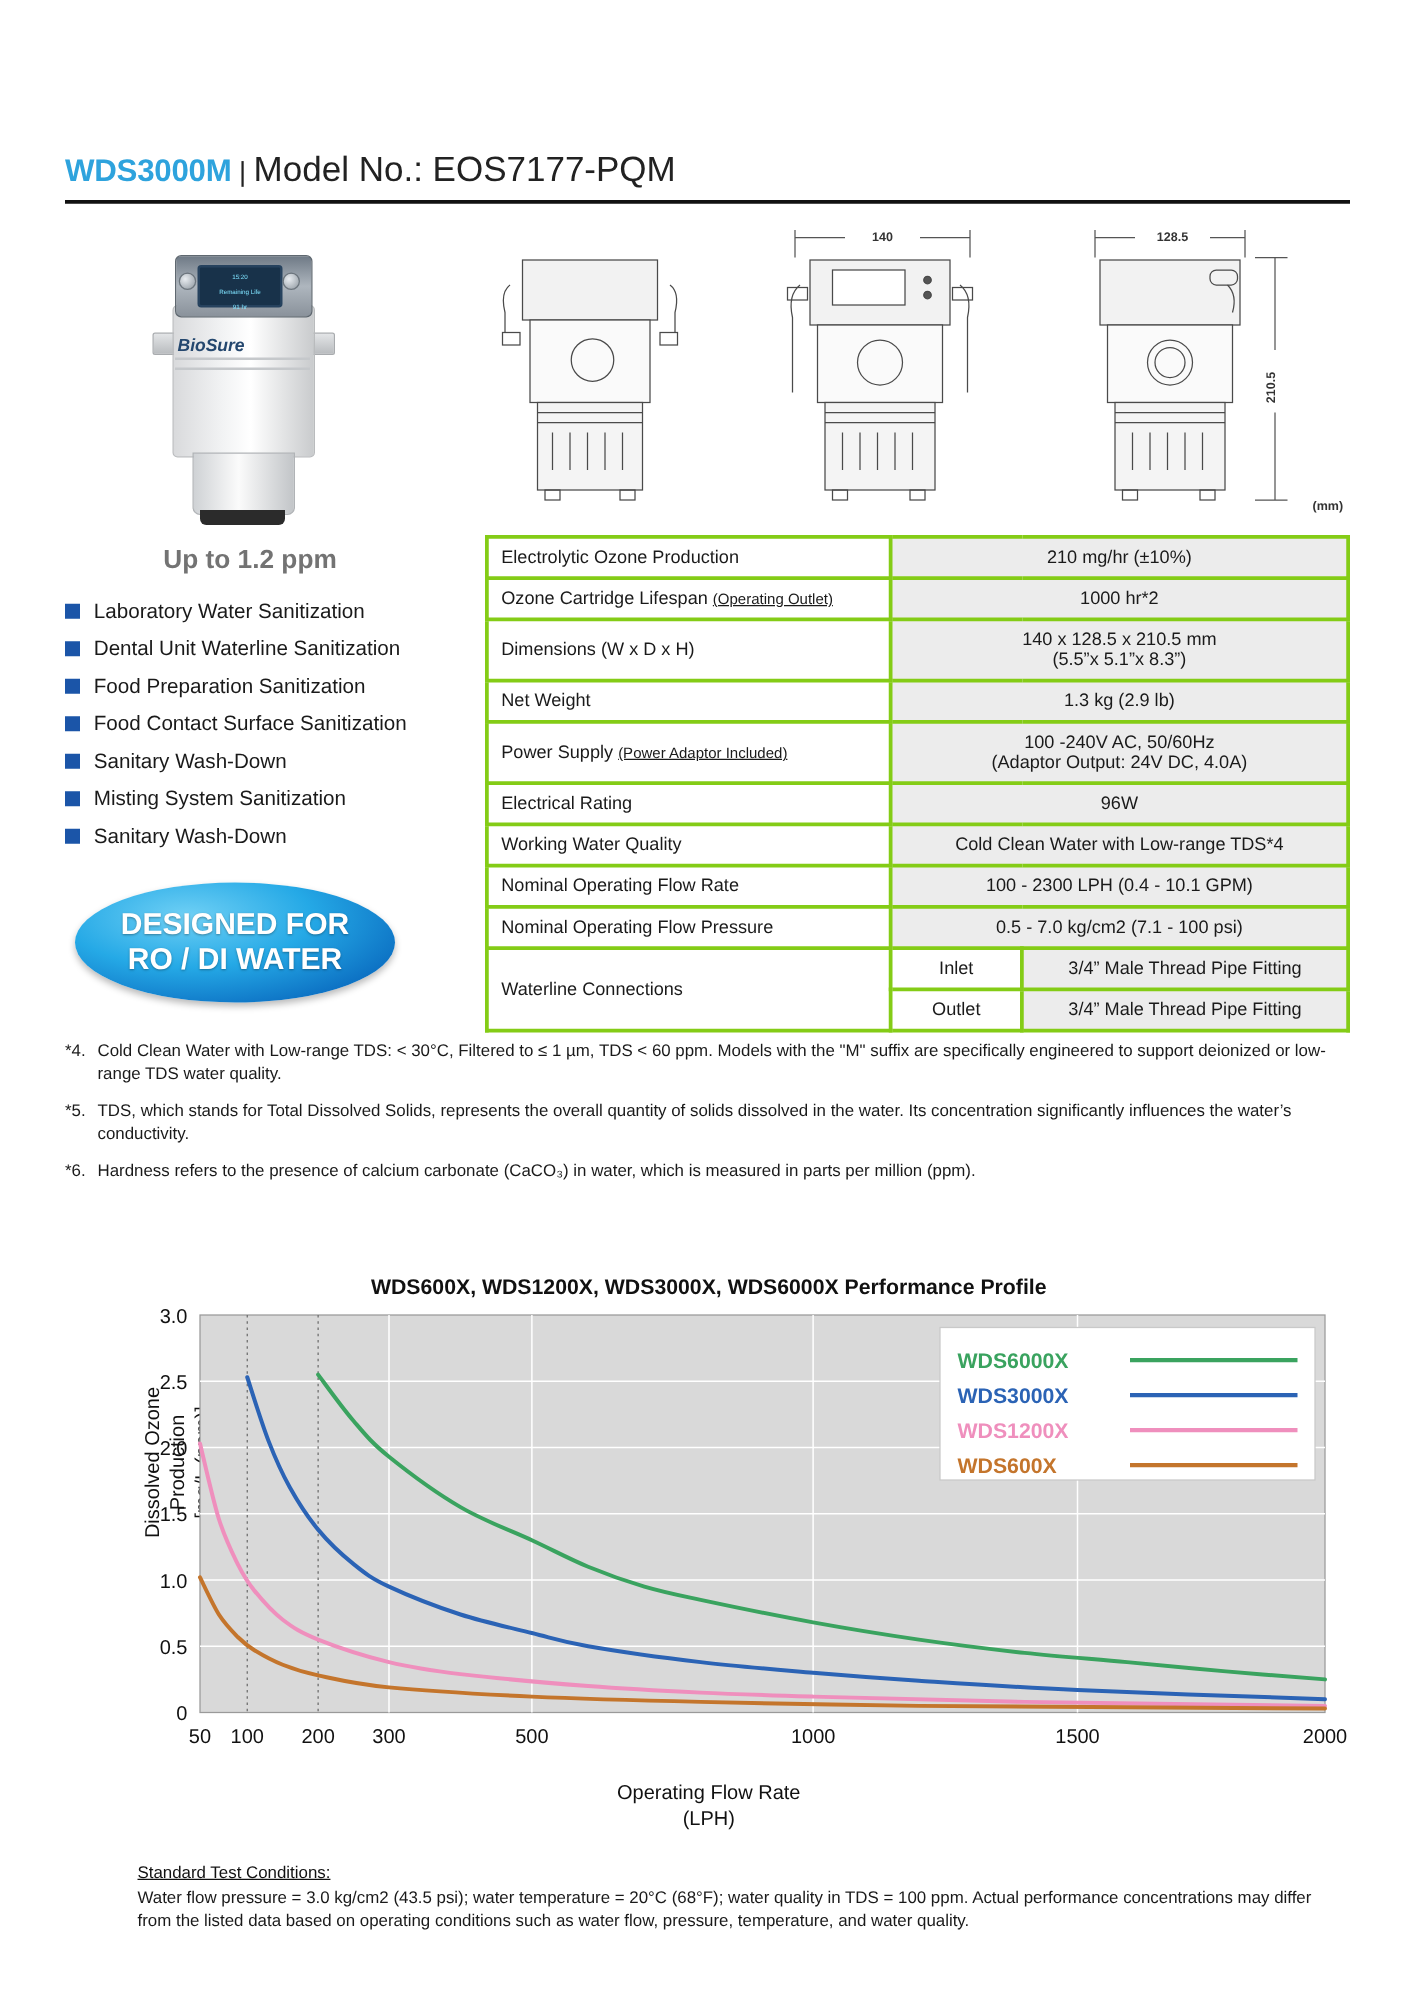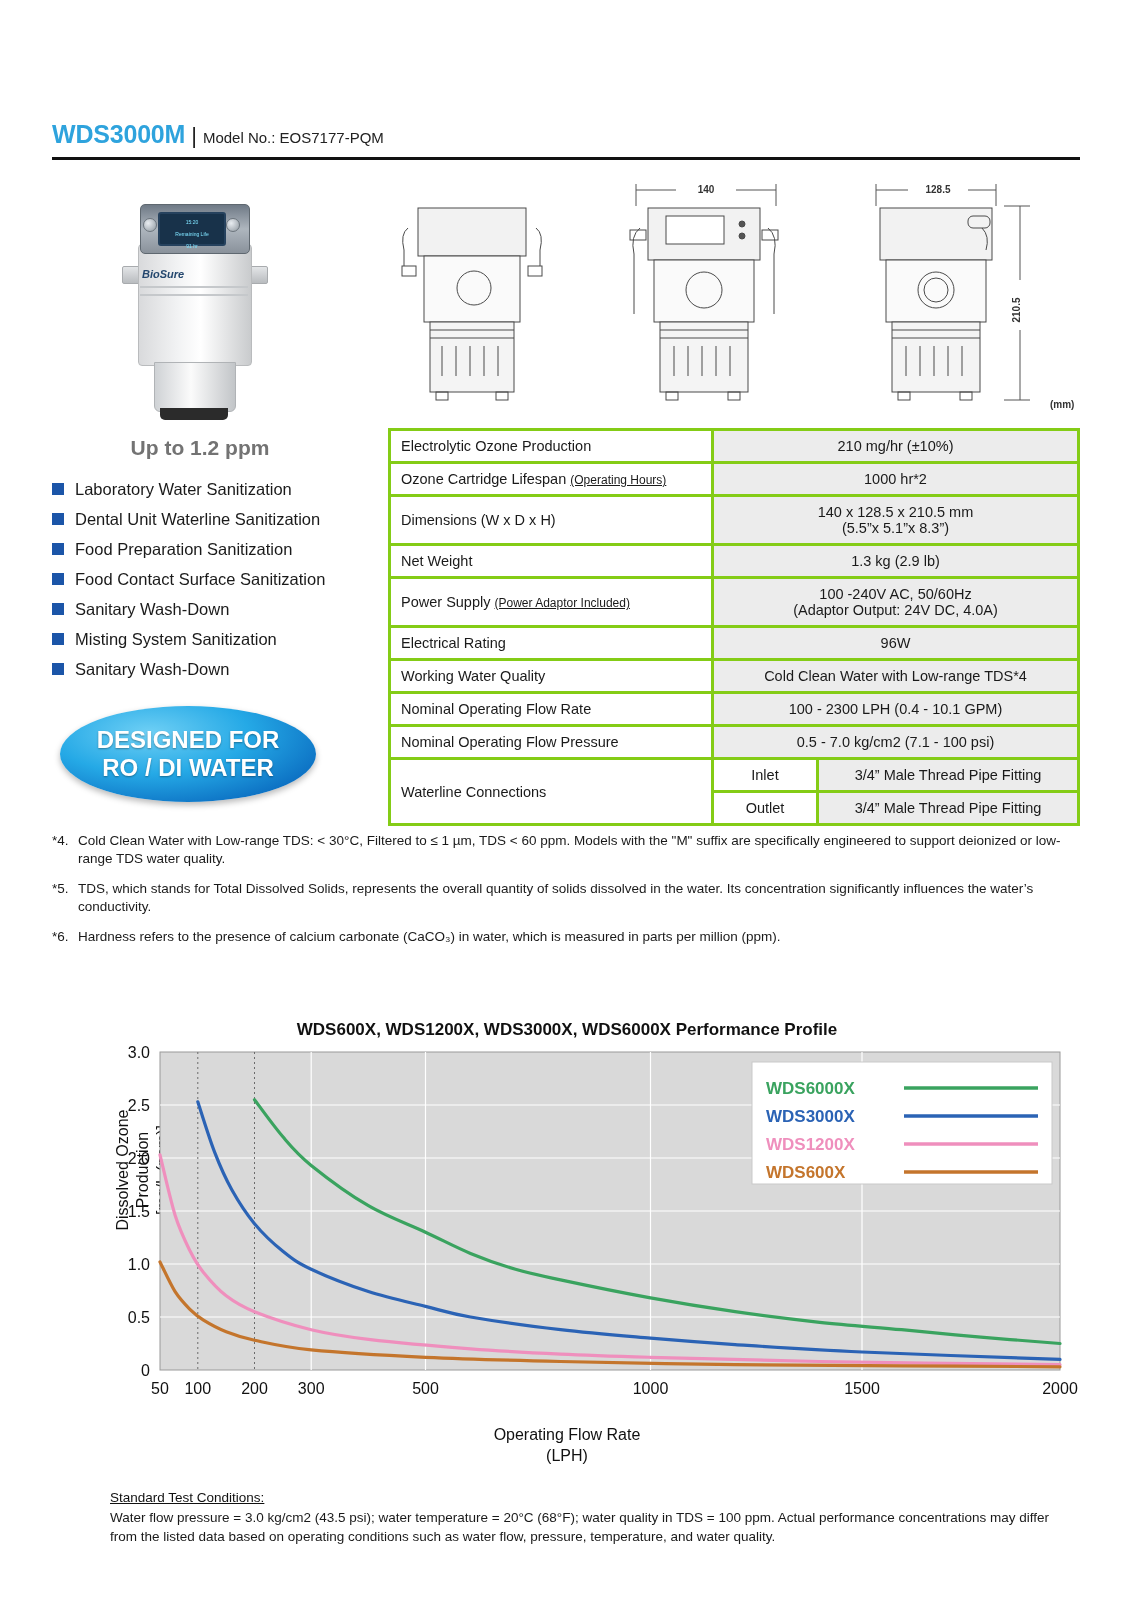--- a/index.html
+++ b/index.html
@@ -8,40 +8,40 @@
     font-family:"Liberation Sans", sans-serif;
     color:#1a1a1a;position:relative;overflow:hidden;
   }
   .page{position:absolute;inset:0;}
 
   
   .header{position:absolute;left:52px;top:120px;width:1028px;}
   .header-line{display:flex;align-items:baseline;}
   .model-name{font-size:25px;font-weight:bold;color:#2ea3dd;letter-spacing:-0.2px;text-align:right;}
   .model-sep{font-size:22px;color:#222;margin:0 6px 0 6px;font-weight:400;}
-  .model-no{font-size:15px;color:#222;font-weight:400;}
+  .model-no{font-size:28px;color:#222;font-weight:400;}
   .header-rule{margin-top:8px;border-top:3px solid #111;width:1028px;}
 
   
   .product-photo{position:absolute;left:110px;top:182px;width:170px;height:240px;}
   .ph-body{position:absolute;left:28px;top:62px;width:112px;height:120px;
     background:linear-gradient(to right,#d9dadc,#f2f3f4 35%,#ffffff 55%,#c9cbcd);
     border:1px solid #b9bbbd;border-radius:4px;}
   .ph-head{position:absolute;left:30px;top:22px;width:108px;height:48px;
     background:linear-gradient(to bottom,#6f7a86,#aeb6be 50%,#8a929b);
     border:1px solid #5f6870;border-radius:5px;}
   .ph-screen{position:absolute;left:48px;top:30px;width:64px;height:30px;
     background:#18324a;border:2px solid #26425e;border-radius:3px;}
   .ph-screen span{display:block;color:#7fe3ff;font-size:5px;line-height:8px;
     text-align:center;margin-top:4px;font-family:"Liberation Sans",sans-serif;}
   .ph-knob-l{position:absolute;left:33px;top:36px;width:12px;height:12px;border-radius:50%;
     background:radial-gradient(circle at 35% 35%,#e9edf1,#8e979f);border:1px solid #6c757d;}
   .ph-knob-r{position:absolute;left:116px;top:36px;width:12px;height:12px;border-radius:50%;
     background:radial-gradient(circle at 35% 35%,#e9edf1,#8e979f);border:1px solid #6c757d;}
-  .ph-brand{position:absolute;left:32px;top:86px;font-size:11px;font-weight:bold;
+  .ph-brand{position:absolute;left:32px;top:86px;font-size:14px;font-weight:bold;
     font-style:italic;color:#24476e;}
   .ph-rib{position:absolute;left:30px;top:104px;width:108px;height:2px;background:#c5c8cb;}
   .ph-rib2{position:absolute;left:30px;top:112px;width:108px;height:2px;background:#c5c8cb;}
   .ph-port-l{position:absolute;left:12px;top:84px;width:22px;height:16px;
     background:linear-gradient(to bottom,#e3e5e7,#b9bcbf);border:1px solid #a8abae;border-radius:2px;}
   .ph-port-r{position:absolute;left:134px;top:84px;width:22px;height:16px;
     background:linear-gradient(to bottom,#e3e5e7,#b9bcbf);border:1px solid #a8abae;border-radius:2px;}
   .ph-cart{position:absolute;left:44px;top:180px;width:80px;height:48px;
     background:linear-gradient(to right,#cfd2d5,#fbfbfb 45%,#c2c5c8);
     border:1px solid #b0b3b6;border-radius:0 0 6px 6px;}
@@ -255,21 +255,21 @@
 
   <table class="spec">
     <tbody>
       <tr>
         <td class="label">Electrolytic Ozone Production</td>
         <td class="value" colspan="2">210 mg/hr (±10%)</td>
       </tr>
       <tr>
         <td class="label">
           <span>Ozone Cartridge Lifespan</span>
-          <span class="small" style="text-decoration:underline">(Operating Hours)</span>
+          <span class="small" style="text-decoration:underline">(Operating Outlet)</span>
         </td>
         <td class="value" colspan="2">1000 hr*2</td>
       </tr>
       <tr>
         <td class="label">Dimensions (W x D x H)</td>
         <td class="value" colspan="2" style="white-space:pre-line">140 x 128.5 x 210.5 mm
 (5.5”x 5.1”x 8.3”)</td>
       </tr>
       <tr>
         <td class="label">Net Weight</td>

